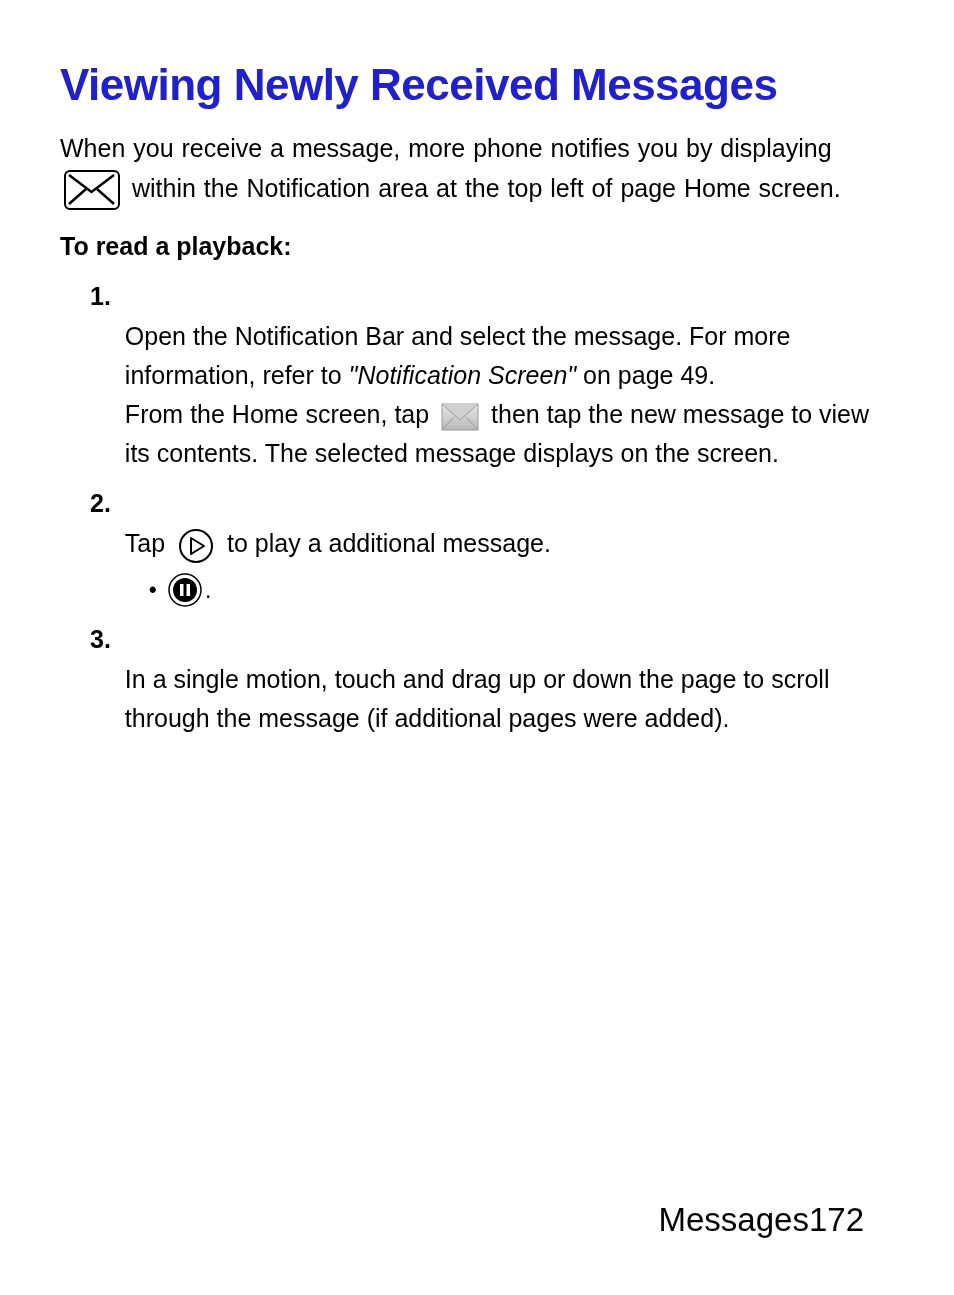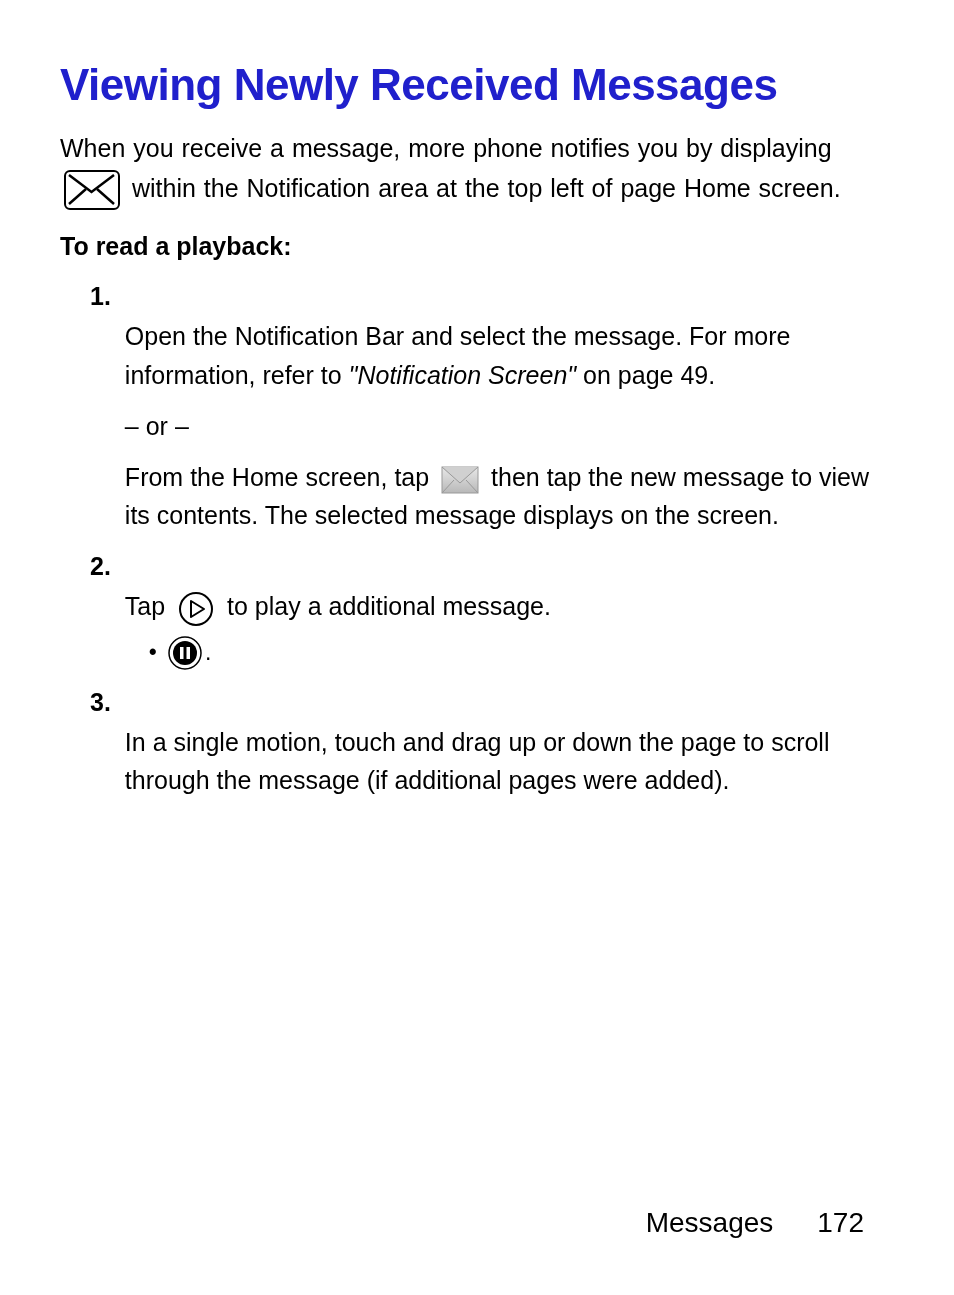--- a/index.html
+++ b/index.html
@@ -108,23 +108,22 @@
       line-height: 1.5;
       align-items: center;
     }
     .bullet-dot {
       margin-right: 8px;
     }
     .footer {
       position: absolute;
       bottom: 56px;
       right: 90px;
-      font-size: 28px;
+      font-size: 33px;
       display: flex;
-      gap: 44px;
     }
   </style>
 </head>
 <body>
 
 <h1 class="page-title">Viewing Newly Received Messages</h1>
 
 <p class="intro-paragraph">
   <span>When you receive a message, more phone notifies you by displaying </span>
   <span class="envelope-icon-box">
@@ -136,21 +135,20 @@
   </span>
   <span> within the Notification area at the top left of page Home screen.</span>
 </p>
 
 <p class="subheading">To read a playback:</p>
 
 <div class="step-item">
   <div class="step-number">1.</div>
   <div class="step-content">
     <span>Open the Notification Bar and select the message. For more information, refer to </span><span class="italic-ref">"Notification Screen" </span><span> on page 49.</span>
-    <div class="or-text">– or –</div>
     <div>
       <span>From the Home screen, tap </span>
       <span class="mail-gray-icon">
         <svg width="40" height="32" viewBox="0 0 40 32">
           <defs>
             <linearGradient id="envGrad" x1="0%" y1="0%" x2="0%" y2="100%">
               <stop offset="0%" stop-color="#e8e8e8"></stop>
               <stop offset="100%" stop-color="#b8b8b8"></stop>
             </linearGradient>
           </defs>

